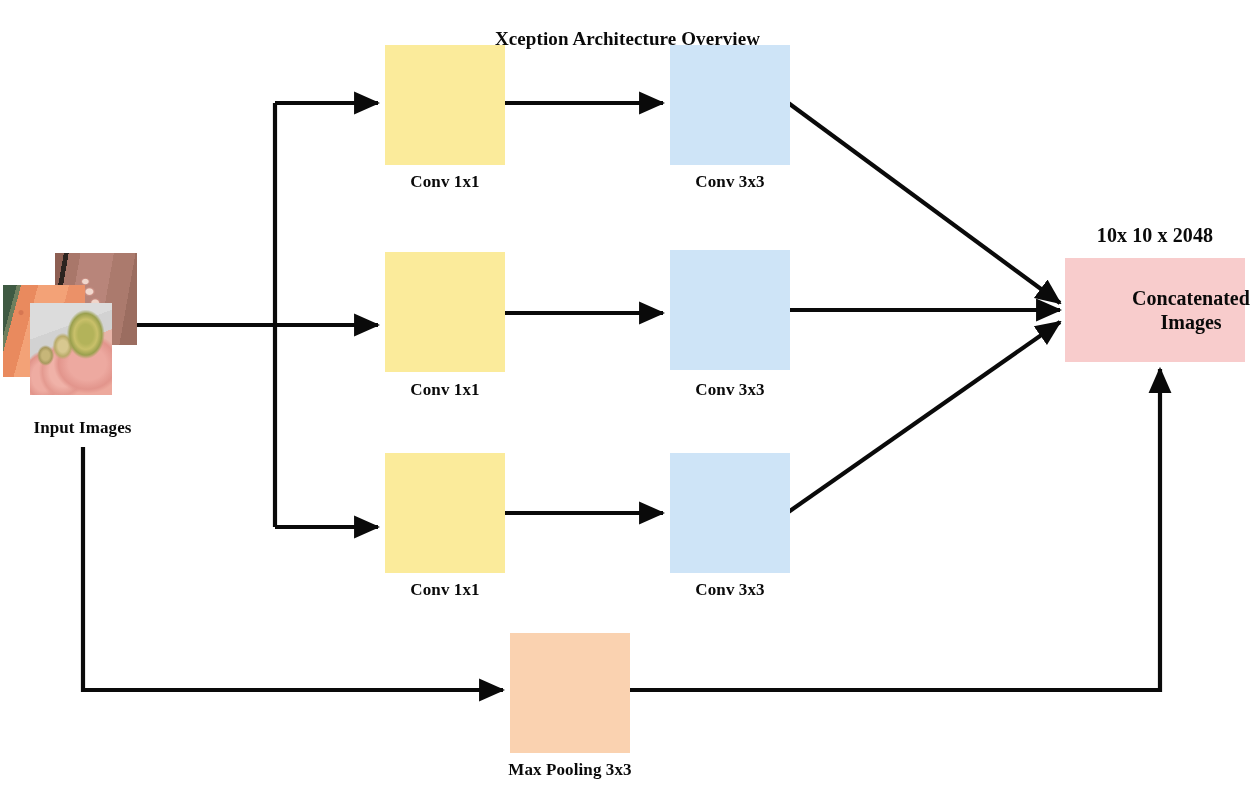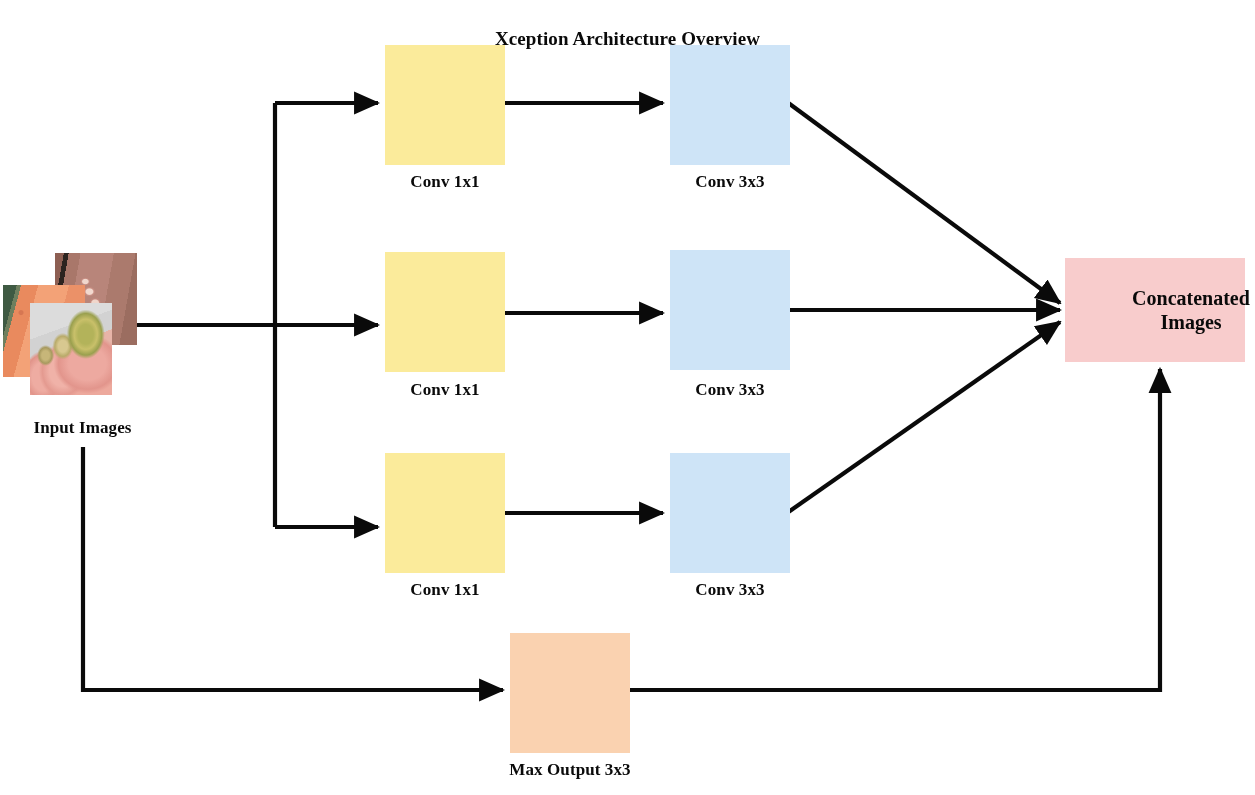--- a/index.html
+++ b/index.html
@@ -175,22 +175,23 @@
   <div class="node-box" style="left:670px; top:250px; width:120px; height:120px; background:#CEE4F7;"></div>
   <div class="label box-label" style="left:660px; top:380px; width:140px;">Conv 3x3</div>
 
   <div class="node-box" style="left:385px; top:453px; width:120px; height:120px; background:#FBEB9B;"></div>
   <div class="label box-label" style="left:375px; top:580px; width:140px;">Conv 1x1</div>
 
   <div class="node-box" style="left:670px; top:453px; width:120px; height:120px; background:#CEE4F7;"></div>
   <div class="label box-label" style="left:660px; top:580px; width:140px;">Conv 3x3</div>
 
   <div class="node-box" style="left:510px; top:633px; width:120px; height:120px; background:#FAD2B0;"></div>
-  <div class="label box-label" style="left:450px; top:760px; width:240px;">Max Output 3x3</div>
+  <div class="label box-label" style="left:450px; top:760px; width:240px;">Max Pooling 3x3</div>
 
+  <div class="label box-label" style="left:1055px; top:224px; width:200px; font-size:20px;">10x 10 x 2048</div>
   <div class="node-box" style="left:1065px; top:258px; width:180px; height:104px; background:#F8CCCC;">
     <div class="concat-text">
       <span>Concatenated</span>
       <span>Images</span>
     </div>
   </div>
 
 </div>
 
 </body></html>

